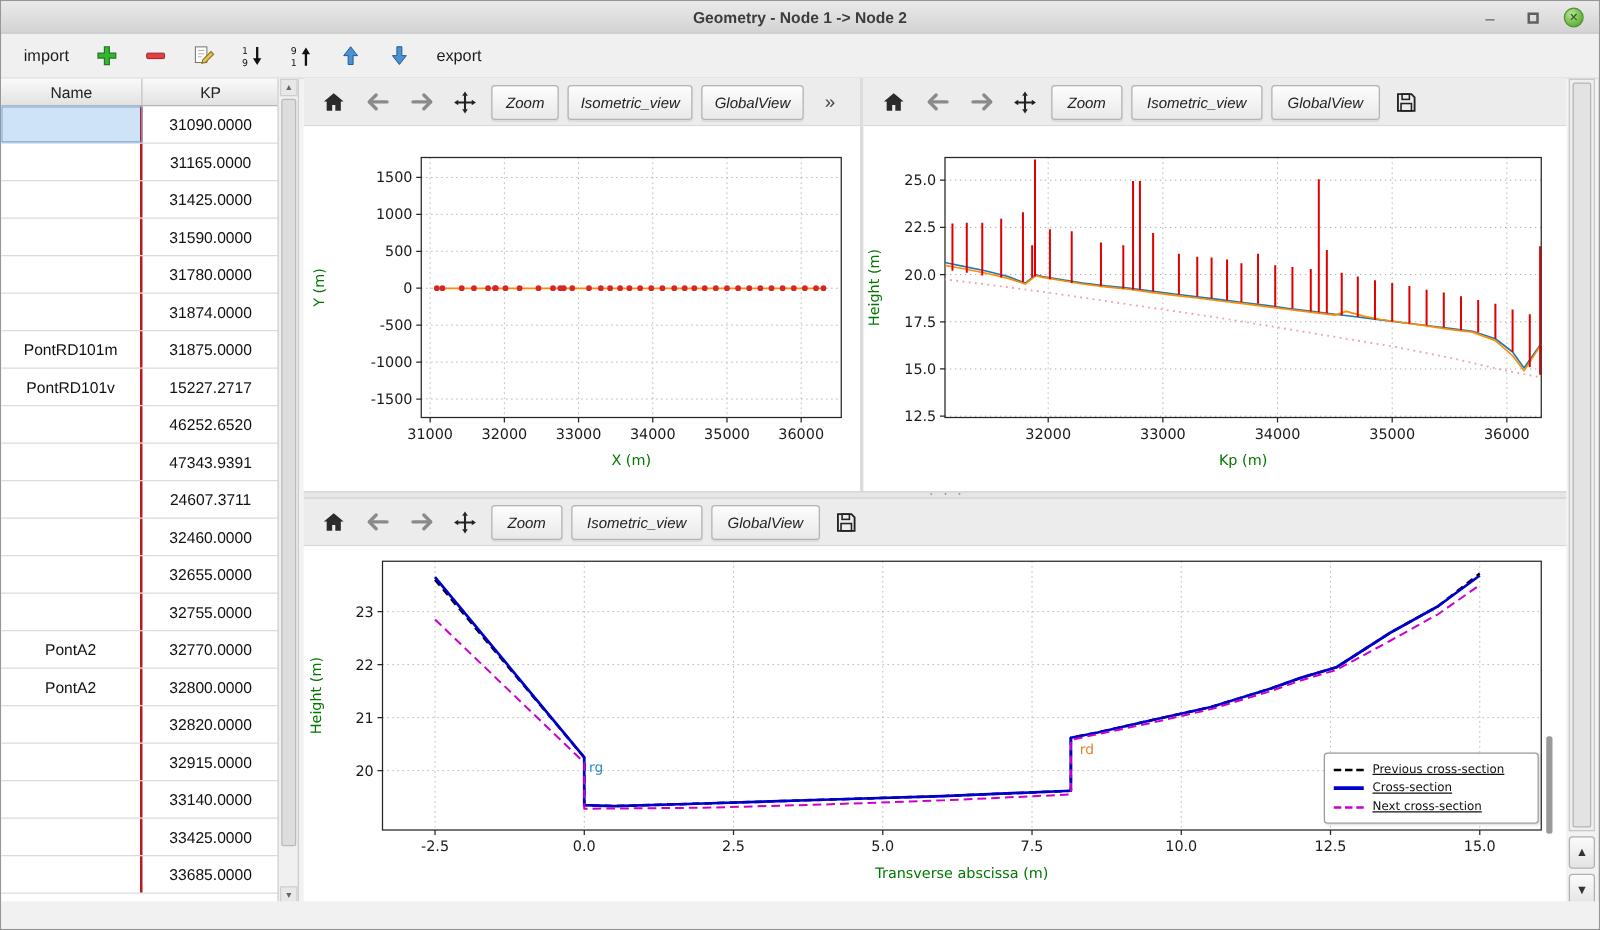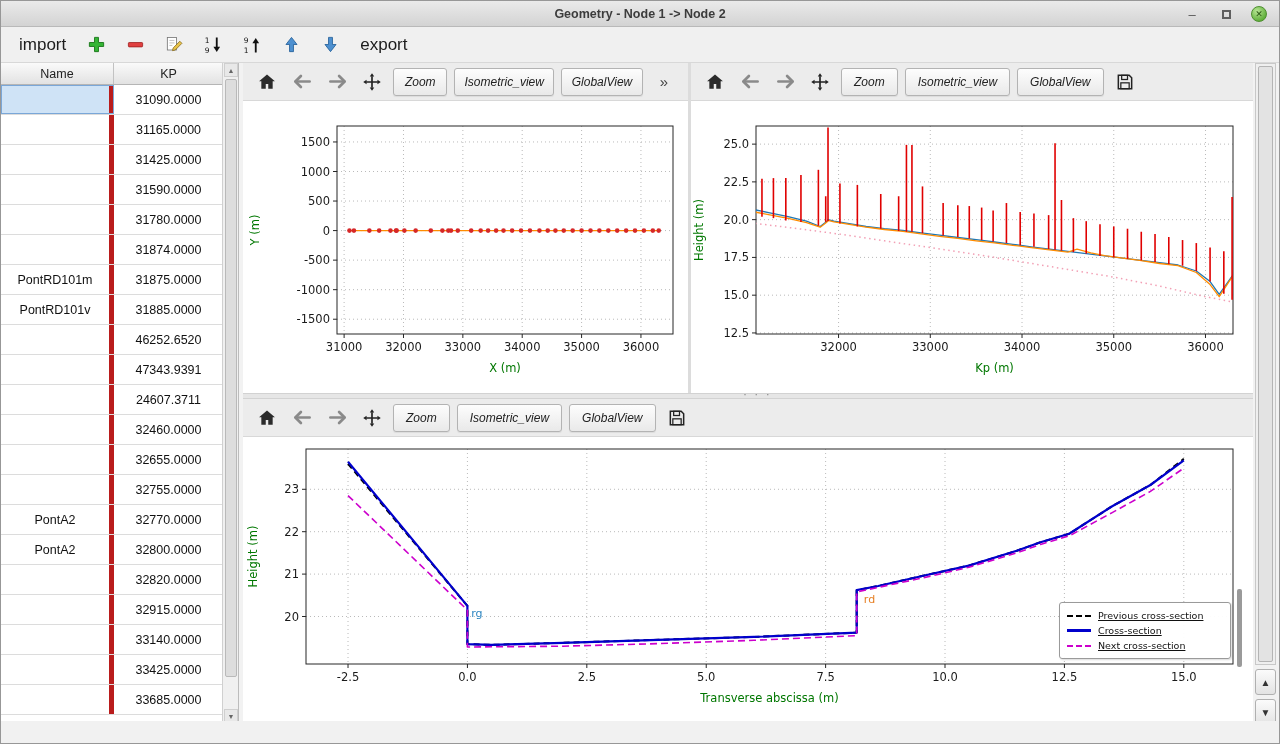--- a/index.html
+++ b/index.html
@@ -9,33 +9,33 @@
   
   .titlebar { position: absolute; top: 0; left: 0; right: 0; height: 26px; background: linear-gradient(#eaeaea, #d3d3d3); border-bottom: 1px solid #b9b9b9; }
   .title { position: absolute; inset: 0; display: flex; align-items: center; justify-content: center; font-size: 12.5px; font-weight: bold; color: #3c3c3c; }
   .win-controls { position: absolute; right: 12px; top: 0; height: 26px; display: flex; align-items: center; gap: 16px; }
   .wc { width: 18px; height: 18px; display: flex; align-items: center; justify-content: center; color: #555; font-size: 13px; background: none; border: none; }
   .wc .sq { width: 9px; height: 9px; border: 2px solid #5f5f5f; display: inline-block; }
   .wc.close { width: 16px; height: 16px; border-radius: 50%; background: radial-gradient(circle at 35% 30%, #b8e695, #5fae3a 75%); border: 1px solid #4e8f30; color: #2c5716; font-size: 9px; }
 
   
   .toolbar { position: absolute; top: 26px; left: 0; right: 0; height: 36px; background: #f0f0f0; border-bottom: 1px solid #d8d8d8; display: flex; align-items: center; gap: 13px; padding: 0 14px; }
-  .toolbar .lbl { font-size: 17px; color: #1c1c1c; padding: 2px 4px; background: none; border: none; }
+  .toolbar .lbl { font-size: 13px; color: #1c1c1c; padding: 2px 4px; background: none; border: none; }
   .ticon { width: 26px; height: 26px; display: flex; align-items: center; justify-content: center; background: transparent; border: none; }
 
   
   .table-panel { position: absolute; left: 0; top: 62px; width: 238px; height: 660px; background: #ffffff; border-right: 1px solid #bcbcbc; }
   .thead { display: flex; height: 22px; border-bottom: 1px solid #b5b5b5; background: linear-gradient(#fafafa, #e2e2e2); font-size: 12.5px; color: #222; }
   .th { display: flex; align-items: center; justify-content: center; }
   .th.name { width: 113px; border-right: 1px solid #c2c2c2; }
   .th.kp { width: 109px; }
   .tbody { position: absolute; top: 22px; left: 0; width: 222px; bottom: 0; overflow: hidden; }
   .trow { display: flex; height: 30px; border-bottom: 1px solid #dcdcdc; }
   .tcell { display: flex; align-items: center; justify-content: center; font-size: 12.5px; color: #111; }
-  .tcell.name { width: 113px; border-right: 5px solid #b91c1c; }
+  .tcell.name { width: 113px; border-right: 2px solid #b91c1c; }
   .tcell.kp { width: 109px; }
   .tcell.selected { background: #cfe3f6; outline: 1px solid #7aa7d8; outline-offset: -1px; }
   .tbl-scroll { position: absolute; right: 0; top: 0; width: 16px; height: 100%; background: #f0f0f0; border-left: 1px solid #d0d0d0; }
   .tbl-scroll .arr { position: absolute; left: 1px; width: 14px; height: 14px; display: flex; align-items: center; justify-content: center; font-size: 7px; color: #666; background: #e8e8e8; border: 1px solid #cfcfcf; }
   .tbl-scroll .arr.up { top: 0; }
   .tbl-scroll .arr.down { bottom: 0; }
   .tbl-scroll .thumb { position: absolute; left: 2px; top: 16px; width: 12px; height: 598px; background: #dddddd; border: 1px solid #b9b9b9; border-radius: 2px; }
 
   
   .right-pane { position: absolute; left: 242px; top: 62px; width: 1010px; height: 660px; background: #ffffff; }
@@ -215,21 +215,21 @@
         <div class="trow">
           <div class="tcell name"></div>
           <div class="tcell kp">31874.0000</div>
         </div>
         <div class="trow">
           <div class="tcell name">PontRD101m</div>
           <div class="tcell kp">31875.0000</div>
         </div>
         <div class="trow">
           <div class="tcell name">PontRD101v</div>
-          <div class="tcell kp">31885.0000</div>
+          <div class="tcell kp">15227.2717</div>
         </div>
         <div class="trow">
           <div class="tcell name"></div>
           <div class="tcell kp">46252.6520</div>
         </div>
         <div class="trow">
           <div class="tcell name"></div>
           <div class="tcell kp">47343.9391</div>
         </div>
         <div class="trow">

